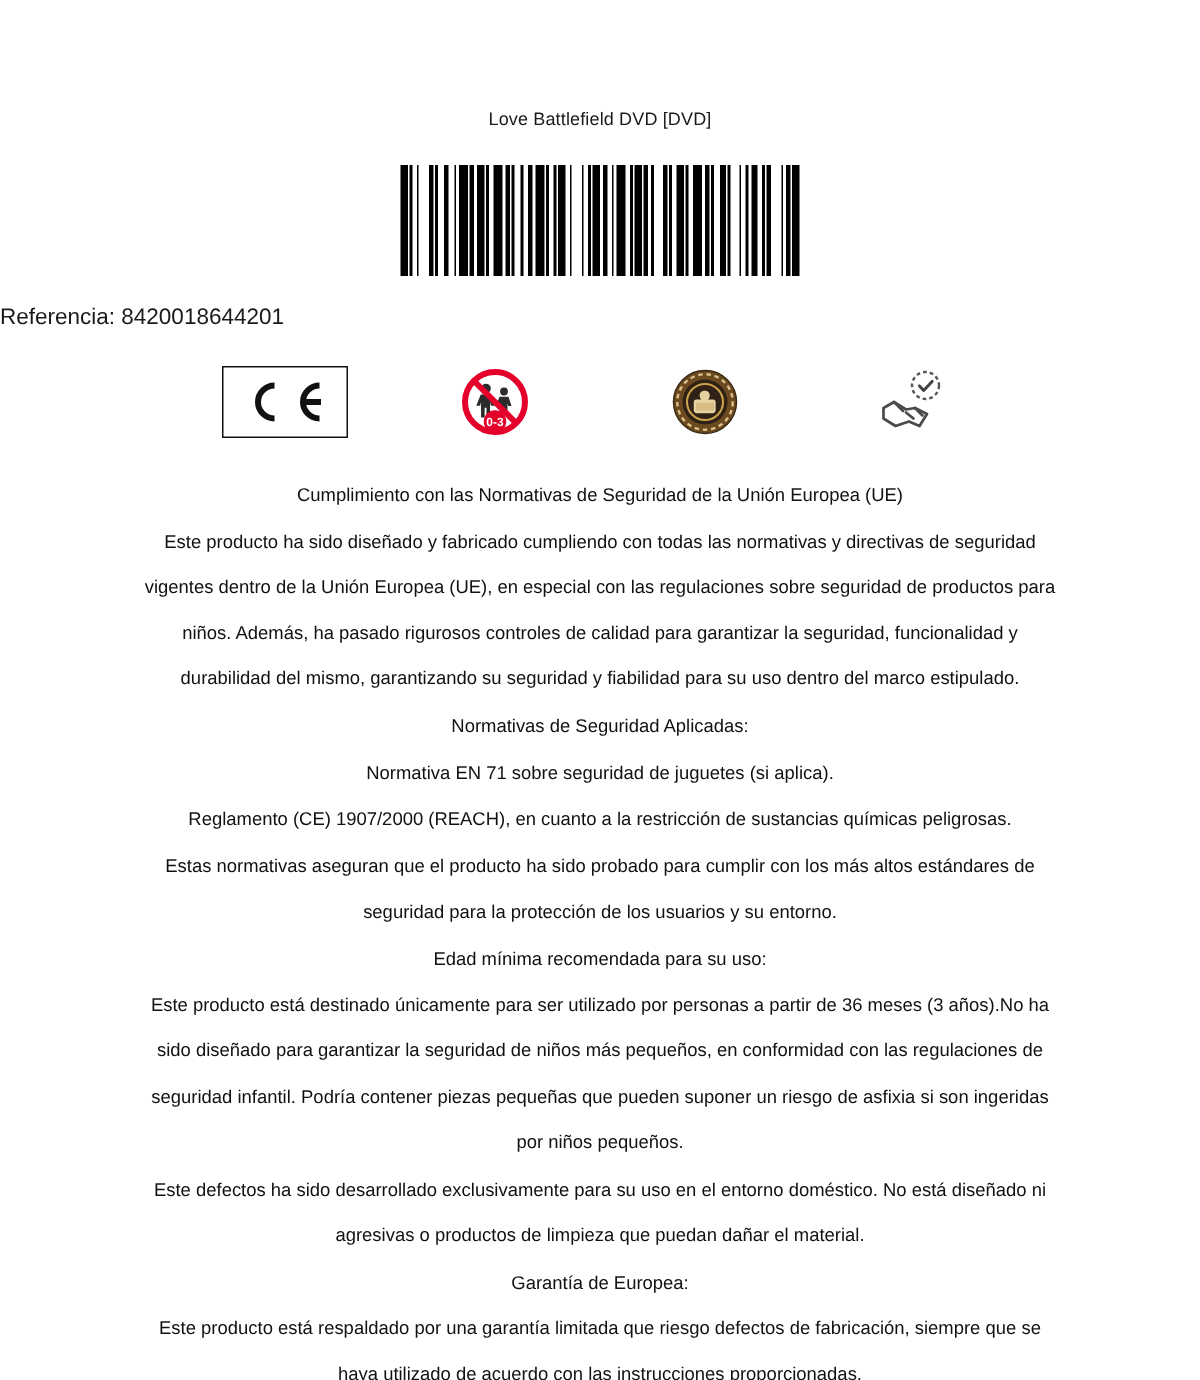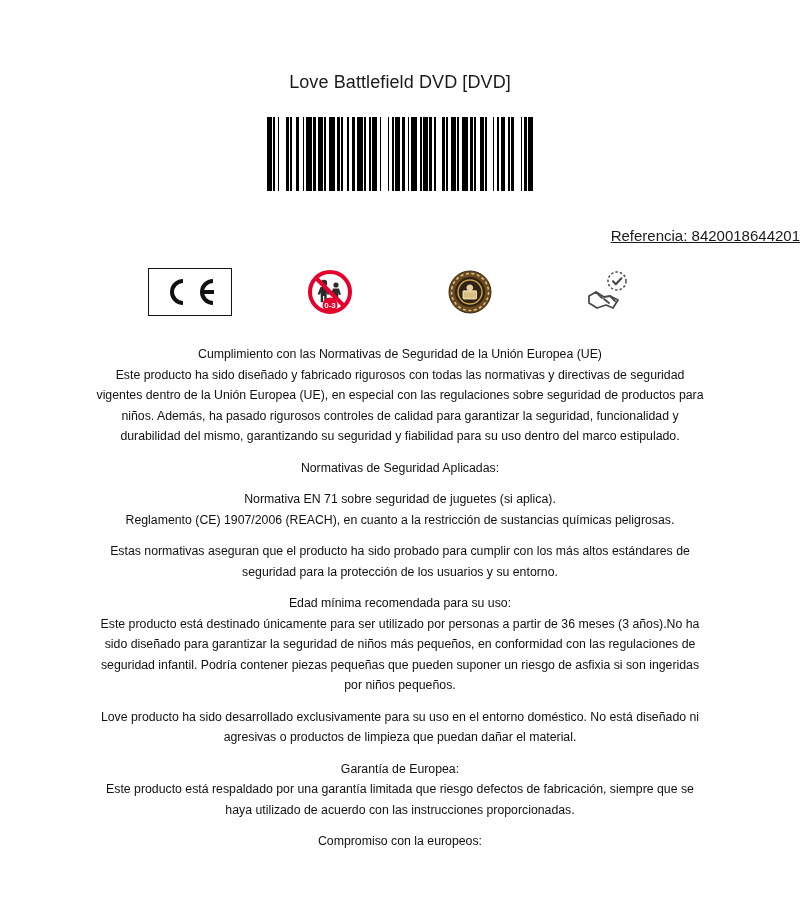--- a/index.html
+++ b/index.html
@@ -15,46 +15,45 @@
     overflow: hidden;
   }
   .page {
     width: 800px;
     height: 920px;
     position: relative;
     box-sizing: border-box;
   }
   .title {
     text-align: center;
-    font-size: 18px;
+    font-size: 12px;
     margin-top: 72px;
     color: #1a1a1a;
     letter-spacing: 0.1px;
   }
   .barcode-wrap {
     margin-top: 24px;
     display: flex;
     justify-content: center;
   }
   .barcode {
     display: flex;
     align-items: flex-end;
     height: 74px;
   }
   .bar {
     background: #000;
     height: 100%;
     margin-right: 0px;
   }
   .reference {
-    text-align: right;
+    text-align: left;
     font-size: 15px;
-    margin-top: 36px;
+    margin-top: 19px;
     color: #1a1a1a;
-    text-decoration: underline;
   }
   .icons-row {
     margin-top: 24px;
     display: flex;
     justify-content: center;
     align-items: center;
     gap: 56px;
   }
   .icon-box {
     width: 84px;
@@ -78,21 +77,21 @@
   
   .svg-icon { display: block; }
 
   .content {
     margin-top: 30px;
     padding: 0 72px;
     box-sizing: border-box;
   }
   .block { margin-bottom: 15px; }
   .block p {
-    margin: 4px;
+    margin: 14px;
     text-align: center;
     font-size: 12.3px;
     line-height: 16.5px;
     color: #111;
   }
   .block p.heading {
     margin-bottom: 0px;
   }
 </style>
 </head>
@@ -258,45 +257,45 @@
           <path d="M20 30 l5 4"></path>
         </g>
       </svg>
     </div>
 
   </div>
 
   <div class="content" id="content">
       <div class="block">
         <p class="heading">Cumplimiento con las Normativas de Seguridad de la Unión Europea (UE)</p>
-        <p>Este producto ha sido diseñado y fabricado rigurosos con todas las normativas y directivas de seguridad</p>
+        <p>Este producto ha sido diseñado y fabricado cumpliendo con todas las normativas y directivas de seguridad</p>
         <p>vigentes dentro de la Unión Europea (UE), en especial con las regulaciones sobre seguridad de productos para</p>
         <p>niños. Además, ha pasado rigurosos controles de calidad para garantizar la seguridad, funcionalidad y</p>
         <p>durabilidad del mismo, garantizando su seguridad y fiabilidad para su uso dentro del marco estipulado.</p>
       </div>
       <div class="block">
         <p class="heading">Normativas de Seguridad Aplicadas:</p>
       </div>
       <div class="block">
         <p>Normativa EN 71 sobre seguridad de juguetes (si aplica).</p>
-        <p>Reglamento (CE) 1907/2006 (REACH), en cuanto a la restricción de sustancias químicas peligrosas.</p>
+        <p>Reglamento (CE) 1907/2000 (REACH), en cuanto a la restricción de sustancias químicas peligrosas.</p>
       </div>
       <div class="block">
         <p class="heading">Estas normativas aseguran que el producto ha sido probado para cumplir con los más altos estándares de</p>
         <p>seguridad para la protección de los usuarios y su entorno.</p>
       </div>
       <div class="block">
         <p class="heading">Edad mínima recomendada para su uso:</p>
         <p>Este producto está destinado únicamente para ser utilizado por personas a partir de 36 meses (3 años).No ha</p>
         <p>sido diseñado para garantizar la seguridad de niños más pequeños, en conformidad con las regulaciones de</p>
         <p>seguridad infantil. Podría contener piezas pequeñas que pueden suponer un riesgo de asfixia si son ingeridas</p>
         <p>por niños pequeños.</p>
       </div>
       <div class="block">
-        <p>Love producto ha sido desarrollado exclusivamente para su uso en el entorno doméstico. No está diseñado ni</p>
+        <p>Este defectos ha sido desarrollado exclusivamente para su uso en el entorno doméstico. No está diseñado ni</p>
         <p>agresivas o productos de limpieza que puedan dañar el material.</p>
       </div>
       <div class="block">
         <p class="heading">Garantía de Europea:</p>
         <p>Este producto está respaldado por una garantía limitada que riesgo defectos de fabricación, siempre que se</p>
         <p>haya utilizado de acuerdo con las instrucciones proporcionadas.</p>
       </div>
       <div class="block">
         <p class="heading">Compromiso con la europeos:</p>
       </div>

